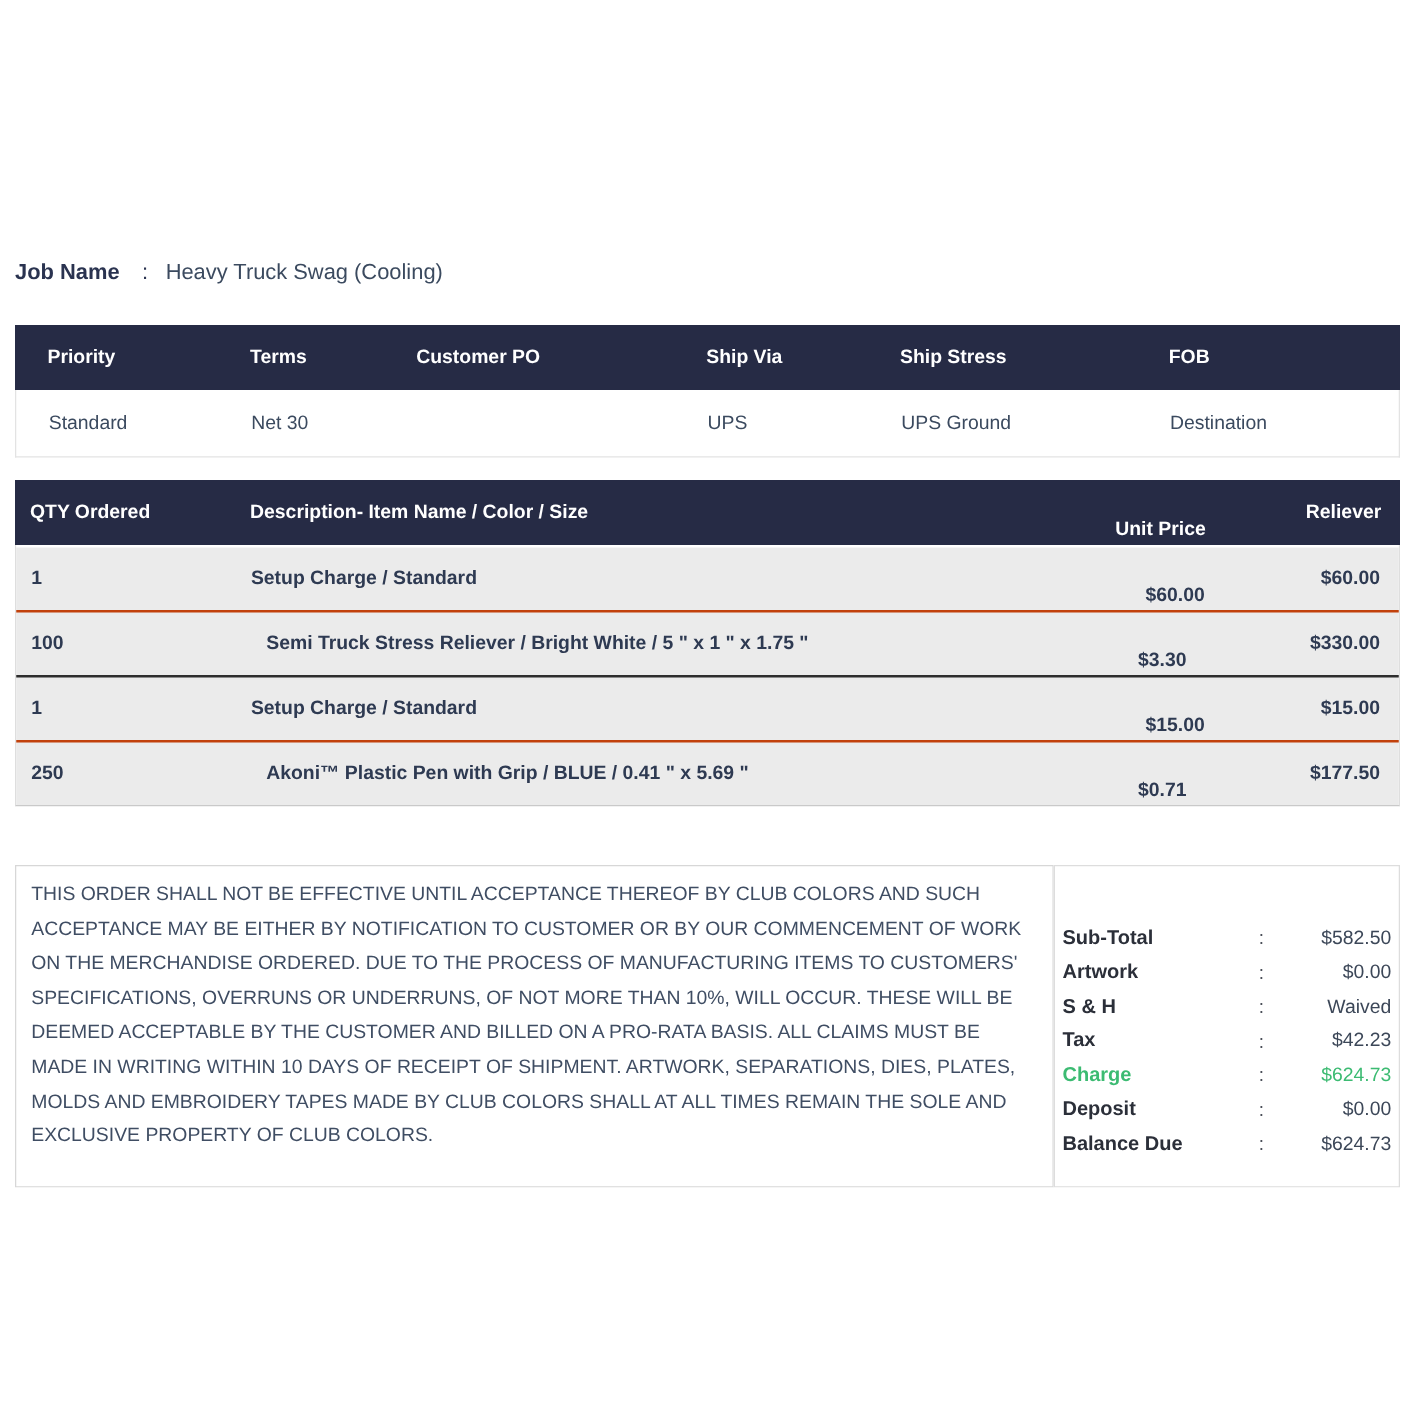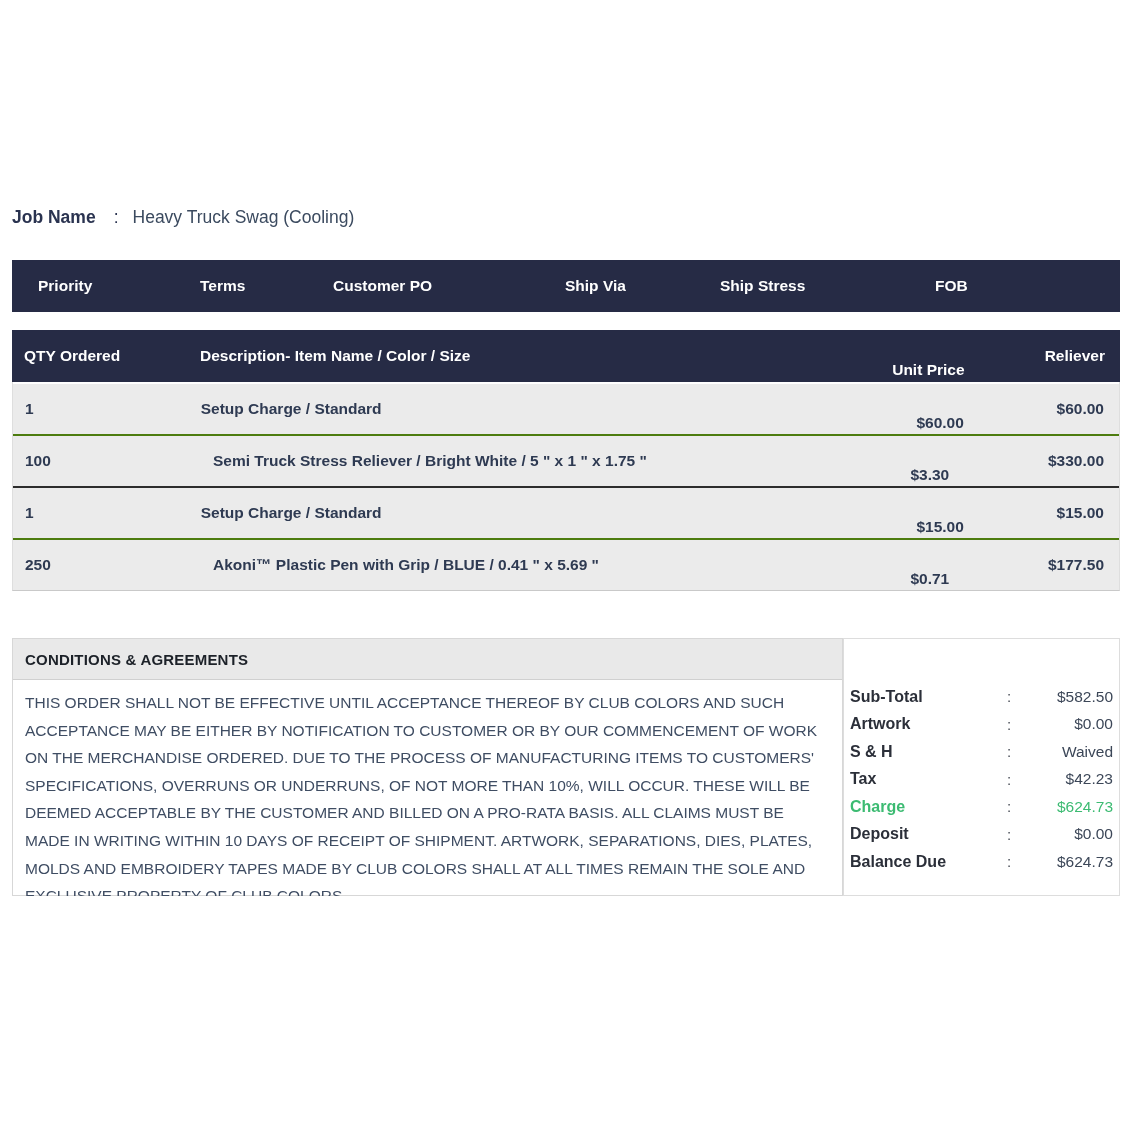--- a/index.html
+++ b/index.html
@@ -37,21 +37,21 @@
   .ic6 { flex: 1; padding-left: 26px; }
 
   
   .items-table { margin-top: 18px; }
   .items-table .thead { height: 52px; }
   .items-body { border-left: 1px solid #dedede; border-right: 1px solid #dedede; border-bottom: 1px solid #c9c9c9; box-sizing: border-box; }
   .item-row {
     height: 52px; display: flex; align-items: center; background: #ebebeb;
     font-size: 15.5px; color: #2e3a52; box-sizing: border-box;
   }
-  .item-row.sep-light { border-top: 2px solid #4d7c0f; gap: 24px; }
+  .item-row.sep-light { border-top: 2px solid #c2410c; gap: 24px; }
   .item-row.sep-dark  { border-top: 2px solid #2d2d2d; }
   .item-row.sep-white { border-top: 2px solid #ffffff; }
   .qc { width: 190px; padding-left: 12px; font-weight: 700; }
   .dc { width: 623px; font-weight: 700; }
   .uc { width: 150px; text-align: right; font-weight: 700; margin-top: 28px; }
   .ec { width: 157px; padding-right: 15px; text-align: right; font-weight: 700; }
   .thead .qc, .thead .dc, .thead .uc, .thead .ec { font-weight: 700; }
 
   
   .bottom { margin-top: 47px; height: 258px; display: flex; align-items: stretch; overflow: hidden; }
@@ -85,20 +85,28 @@
 
   <div class="info-table">
     <div class="thead">
       <div class="cell ic1">Priority</div>
       <div class="cell ic2">Terms</div>
       <div class="cell ic3">Customer PO</div>
       <div class="cell ic4">Ship Via</div>
       <div class="cell ic5">Ship Stress</div>
       <div class="cell ic6">FOB</div>
     </div>
+    <div class="info-row">
+      <div class="cell ic1">Standard</div>
+      <div class="cell ic2">Net 30</div>
+      <div class="cell ic3"></div>
+      <div class="cell ic4">UPS</div>
+      <div class="cell ic5">UPS Ground</div>
+      <div class="cell ic6">Destination</div>
+    </div>
   </div>
 
   <div class="items-table">
     <div class="thead">
       <div class="cell qc">QTY Ordered</div>
       <div class="cell dc">Description- Item Name / Color / Size</div>
       <div class="cell uc">Unit Price</div>
       <div class="cell ec">Reliever</div>
     </div>
     <div class="items-body">
@@ -124,21 +132,20 @@
         <div class="cell qc">250</div>
         <div class="cell dc">Akoni™ Plastic Pen with Grip / BLUE / 0.41 " x 5.69 "</div>
         <div class="cell uc">$0.71</div>
         <div class="cell ec">$177.50</div>
       </div>
     </div>
   </div>
 
   <div class="bottom">
     <div class="conditions-box">
-      <div class="conditions-title">CONDITIONS &amp; AGREEMENTS</div>
       <div class="conditions-body">THIS ORDER SHALL NOT BE EFFECTIVE UNTIL ACCEPTANCE THEREOF BY CLUB COLORS AND SUCH ACCEPTANCE MAY BE EITHER BY NOTIFICATION TO CUSTOMER OR BY OUR COMMENCEMENT OF WORK ON THE MERCHANDISE ORDERED. DUE TO THE PROCESS OF MANUFACTURING ITEMS TO CUSTOMERS' SPECIFICATIONS, OVERRUNS OR UNDERRUNS, OF NOT MORE THAN 10%, WILL OCCUR. THESE WILL BE DEEMED ACCEPTABLE BY THE CUSTOMER AND BILLED ON A PRO-RATA BASIS. ALL CLAIMS MUST BE MADE IN WRITING WITHIN 10 DAYS OF RECEIPT OF SHIPMENT. ARTWORK, SEPARATIONS, DIES, PLATES, MOLDS AND EMBROIDERY TAPES MADE BY CLUB COLORS SHALL AT ALL TIMES REMAIN THE SOLE AND EXCLUSIVE PROPERTY OF CLUB COLORS.</div>
     </div>
     <div class="totals-box">
       <div class="total-row">
         <div class="t-label">Sub-Total</div>
         <div class="t-colon">:</div>
         <div class="t-value">$582.50</div>
       </div>
       <div class="total-row">
         <div class="t-label">Artwork</div>

